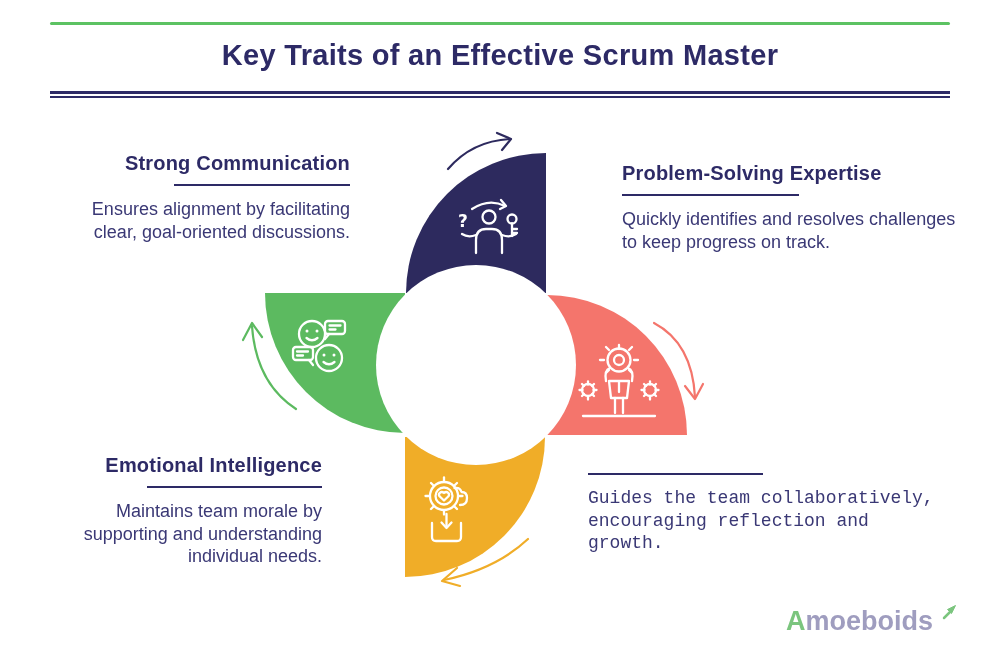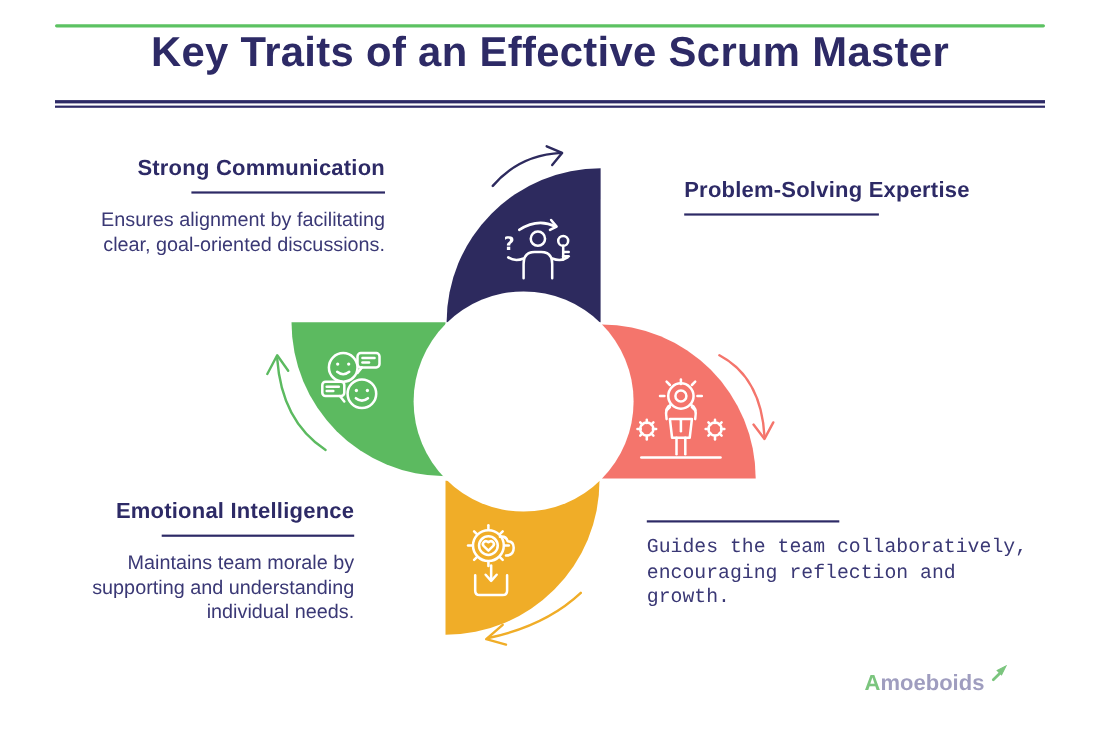--- a/index.html
+++ b/index.html
@@ -4,22 +4,22 @@
 <style>
   html,body { margin:0; padding:0; background:#ffffff; }
   .canvas {
     position:relative; width:1000px; height:670px; background:#ffffff;
     font-family:"Liberation Sans", sans-serif; overflow:hidden;
   }
 
   
   .top-accent { position:absolute; left:50px; top:22px; width:900px; height:3px; border-radius:2px; }
   .title {
-    position:absolute; left:0; top:27px; width:1000px; margin:0;
-    text-align:center; font-size:38px; font-weight:bold; letter-spacing:.3px;
+    position:absolute; left:0; top:39px; width:1000px; margin:0;
+    text-align:center; font-size:29px; font-weight:bold; letter-spacing:.3px;
   }
   .title-divider { position:absolute; left:50px; top:91px; width:900px; }
   .div-thick { height:3px; margin-bottom:2px; }
   .div-thin  { height:2px; }
 
   
   .petal { position:absolute; width:140px; height:140px; }
   .petal-top    { left:406px; top:153px; border-radius:140px 0 0 0; }
   .petal-right  { left:547px; top:295px; border-radius:0 140px 0 0; }
   .petal-bottom { left:405px; top:437px; border-radius:0 0 140px 0; }
@@ -32,31 +32,31 @@
   .icon-text { fill:#ffffff; stroke:none; font-family:"DejaVu Sans", sans-serif; font-weight:bold; font-size:17px; }
 
   
   svg.arrow { position:absolute; fill:none; stroke-width:2.2; stroke-linecap:round; stroke-linejoin:round; }
 
   
   .trait { position:absolute; }
   .trait h2 { margin:0; font-size:20px; font-weight:bold; line-height:26px; letter-spacing:.2px; }
   .t-underline { height:2px; margin-top:8px; }
   .trait p { margin:12px 0 0 0; font-size:18px; line-height:22.5px; }
-  .tb-tl { right:650px; top:140px; width:295px; text-align:right; }
+  .tb-tl { right:650px; top:150px; width:295px; text-align:right; }
   .tb-tl .t-underline { width:176px; margin-left:auto; }
   .tb-tr { left:598px; top:160px; width:352px; text-align:left;margin-left:24px; }
   .tb-tr .t-underline { width:177px; }
   .tb-bl { right:678px; top:452px; width:295px; text-align:right; }
   .tb-bl .t-underline { width:175px; margin-left:auto; }
   .tb-br { left:588px; top:465px; width:350px; text-align:left; }
   .tb-br .t-underline { width:175px; }
 
   
-  .logo { position:absolute; left:786px; top:604px; font-size:20px; font-weight:bold; white-space:nowrap; }
+  .logo { position:absolute; left:786px; top:604px; font-size:27px; font-weight:bold; white-space:nowrap; }
   .logo svg { vertical-align:super; }
 </style>
 </head>
 <body>
 
 <div class="canvas">
 
   <div class="top-accent" style="background: rgb(92, 194, 98);"></div>
   <h1 class="title" style="color: rgb(45, 42, 102);">Key Traits of an Effective Scrum Master</h1>
   <div class="title-divider">
@@ -178,20 +178,21 @@
 
   <div class="trait tb-tl">
     <h2 style="color: rgb(45, 42, 102);">Strong Communication</h2>
     <div class="t-underline" style="background: rgb(45, 42, 102);"></div>
     <p style="color: rgb(58, 56, 117);">Ensures alignment by facilitating clear, goal-oriented discussions.</p>
   </div>
 
   <div class="trait tb-tr">
     <h2 style="color: rgb(45, 42, 102);">Problem-Solving Expertise</h2>
     <div class="t-underline" style="background: rgb(45, 42, 102);"></div>
+    <p style="color: rgb(58, 56, 117);">Quickly identifies and resolves challenges to keep progress on track.</p>
   </div>
 
   <div class="trait tb-bl">
     <h2 style="color: rgb(45, 42, 102);">Emotional Intelligence</h2>
     <div class="t-underline" style="background: rgb(45, 42, 102);"></div>
     <p style="color: rgb(58, 56, 117);">Maintains team morale by supporting and understanding individual needs.</p>
   </div>
 
   <div class="trait tb-br">
     <div class="t-underline" style="background: rgb(45, 42, 102);"></div>

